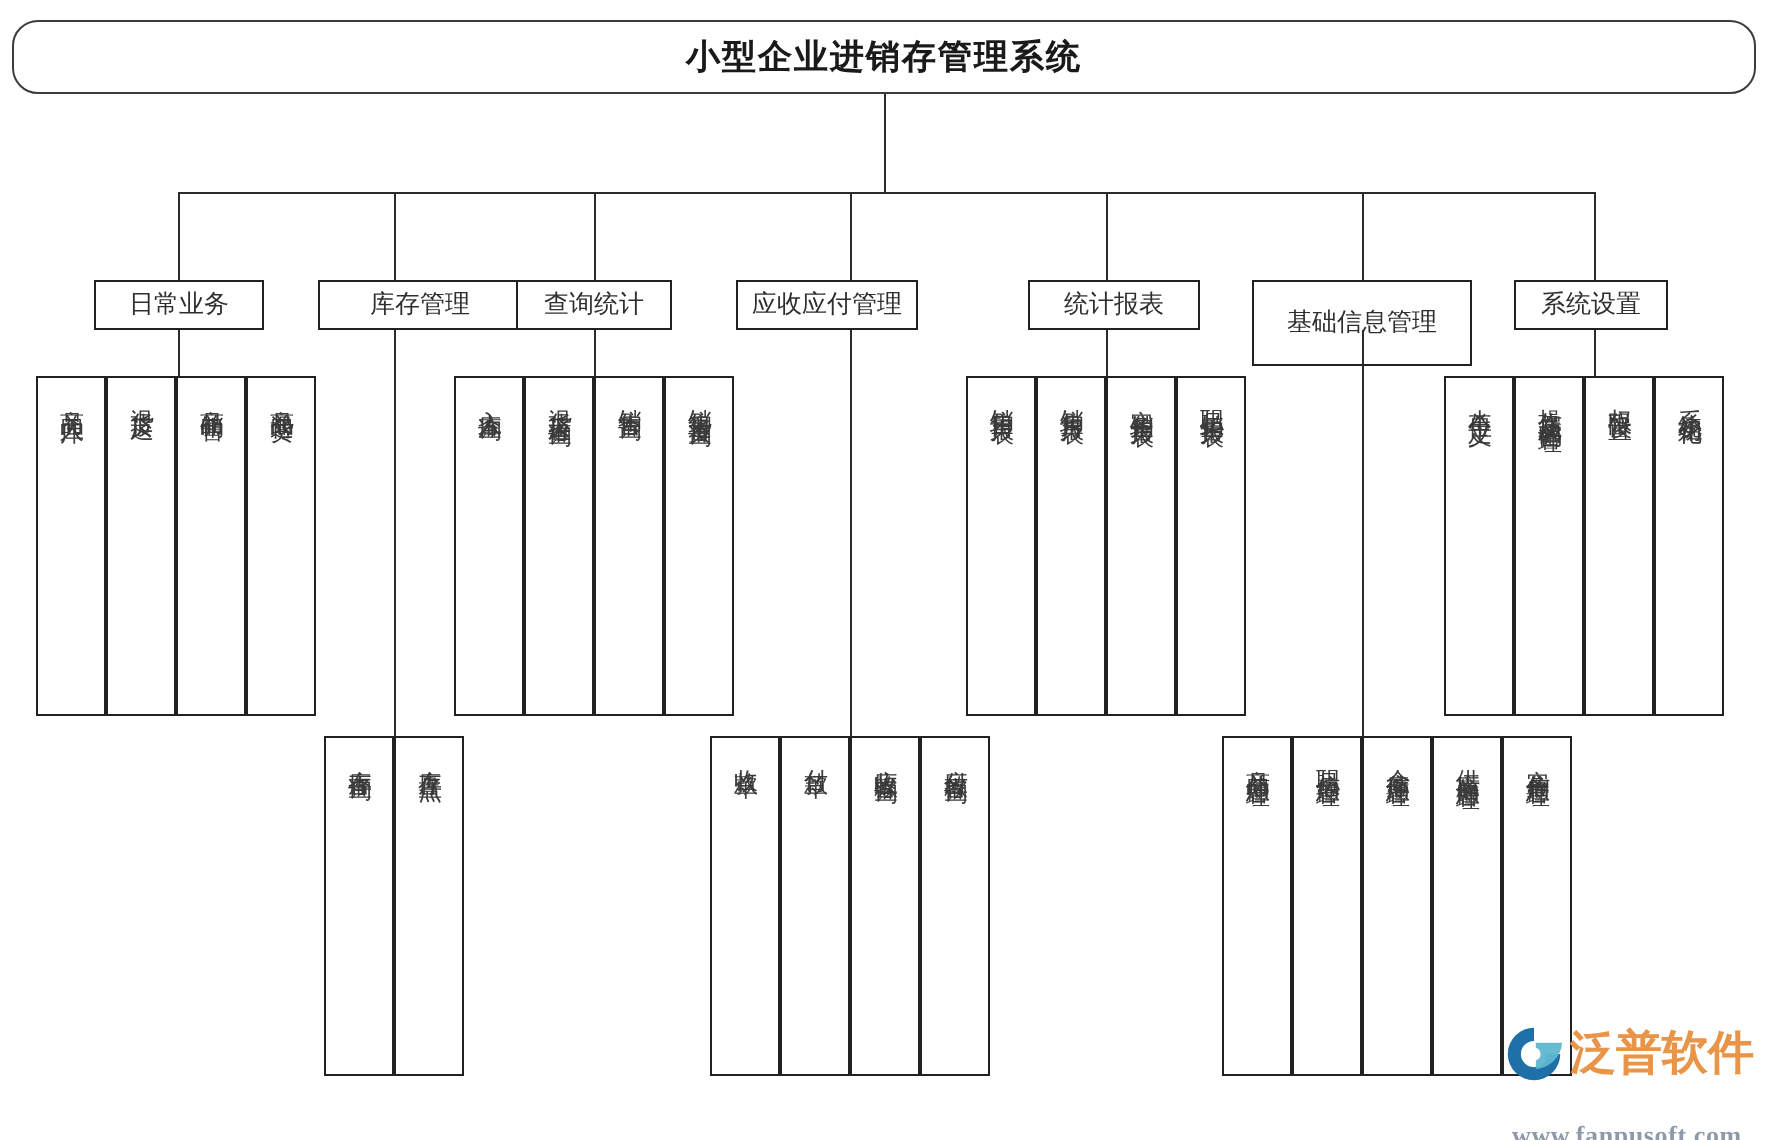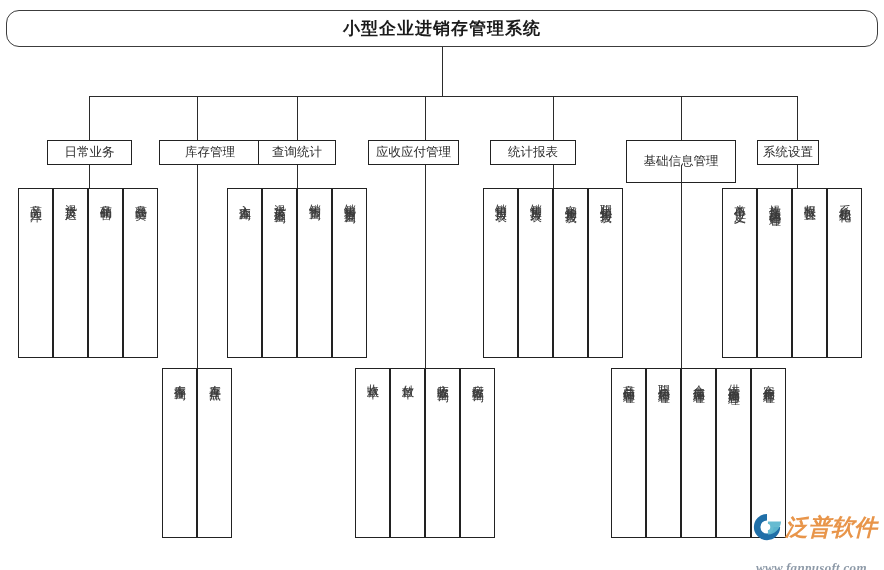--- a/index.html
+++ b/index.html
@@ -71,21 +71,20 @@
     background: #2b2b2b;
   }
   
   #watermark {
     position: absolute;
     left: 752px;
     top: 512px;
     width: 132px;
     height: 54px;
     user-select: none;
-    font-style: italic;
   }
   #wm-row {
     display: flex;
     align-items: center;
     gap: 3px;
   }
   #wm-mark {
     width: 30px;
     height: 30px;
     flex: 0 0 auto;
@@ -134,27 +133,27 @@
   </div>
   <div class="box l2-box" style="left:159px; top:140px; width:102px;  height:25px;">
     <span>库存管理</span>
   </div>
   <div class="box l2-box" style="left:258px; top:140px; width:78px;  height:25px;">
     <span>查询统计</span>
   </div>
   <div class="box l2-box" style="left:368px; top:140px; width:91px; height:25px;">
     <span>应收应付管理</span>
   </div>
-  <div class="box l2-box" style="left:490px; top:140px; width:86px;  height:25px;">
+  <div class="box l2-box" style="left:514px; top:140px; width:86px;  height:25px;">
     <span>统计报表</span>
   </div>
   <div class="box l2-box" style="left:626px; top:140px; width:110px; height:43px;">
     <span>基础信息管理</span>
   </div>
-  <div class="box l2-box" style="left:757px; top:140px; width:62px;  height:25px;">
+  <div class="box l2-box" style="left:757px; top:140px; width:77px;  height:25px;">
     <span>系统设置</span>
   </div>
 
   <div class="line-v" style="left:89px; top:165px; height:23px;"></div>
   <div class="box l3-box" style="left:18px;  top:188px; width:35px; height:170px;">
     <span class="vtext">商品入库</span>
   </div>
   <div class="box l3-box" style="left:53px;  top:188px; width:35px; height:170px;">
     <span class="vtext">退货返厂</span>
   </div>

